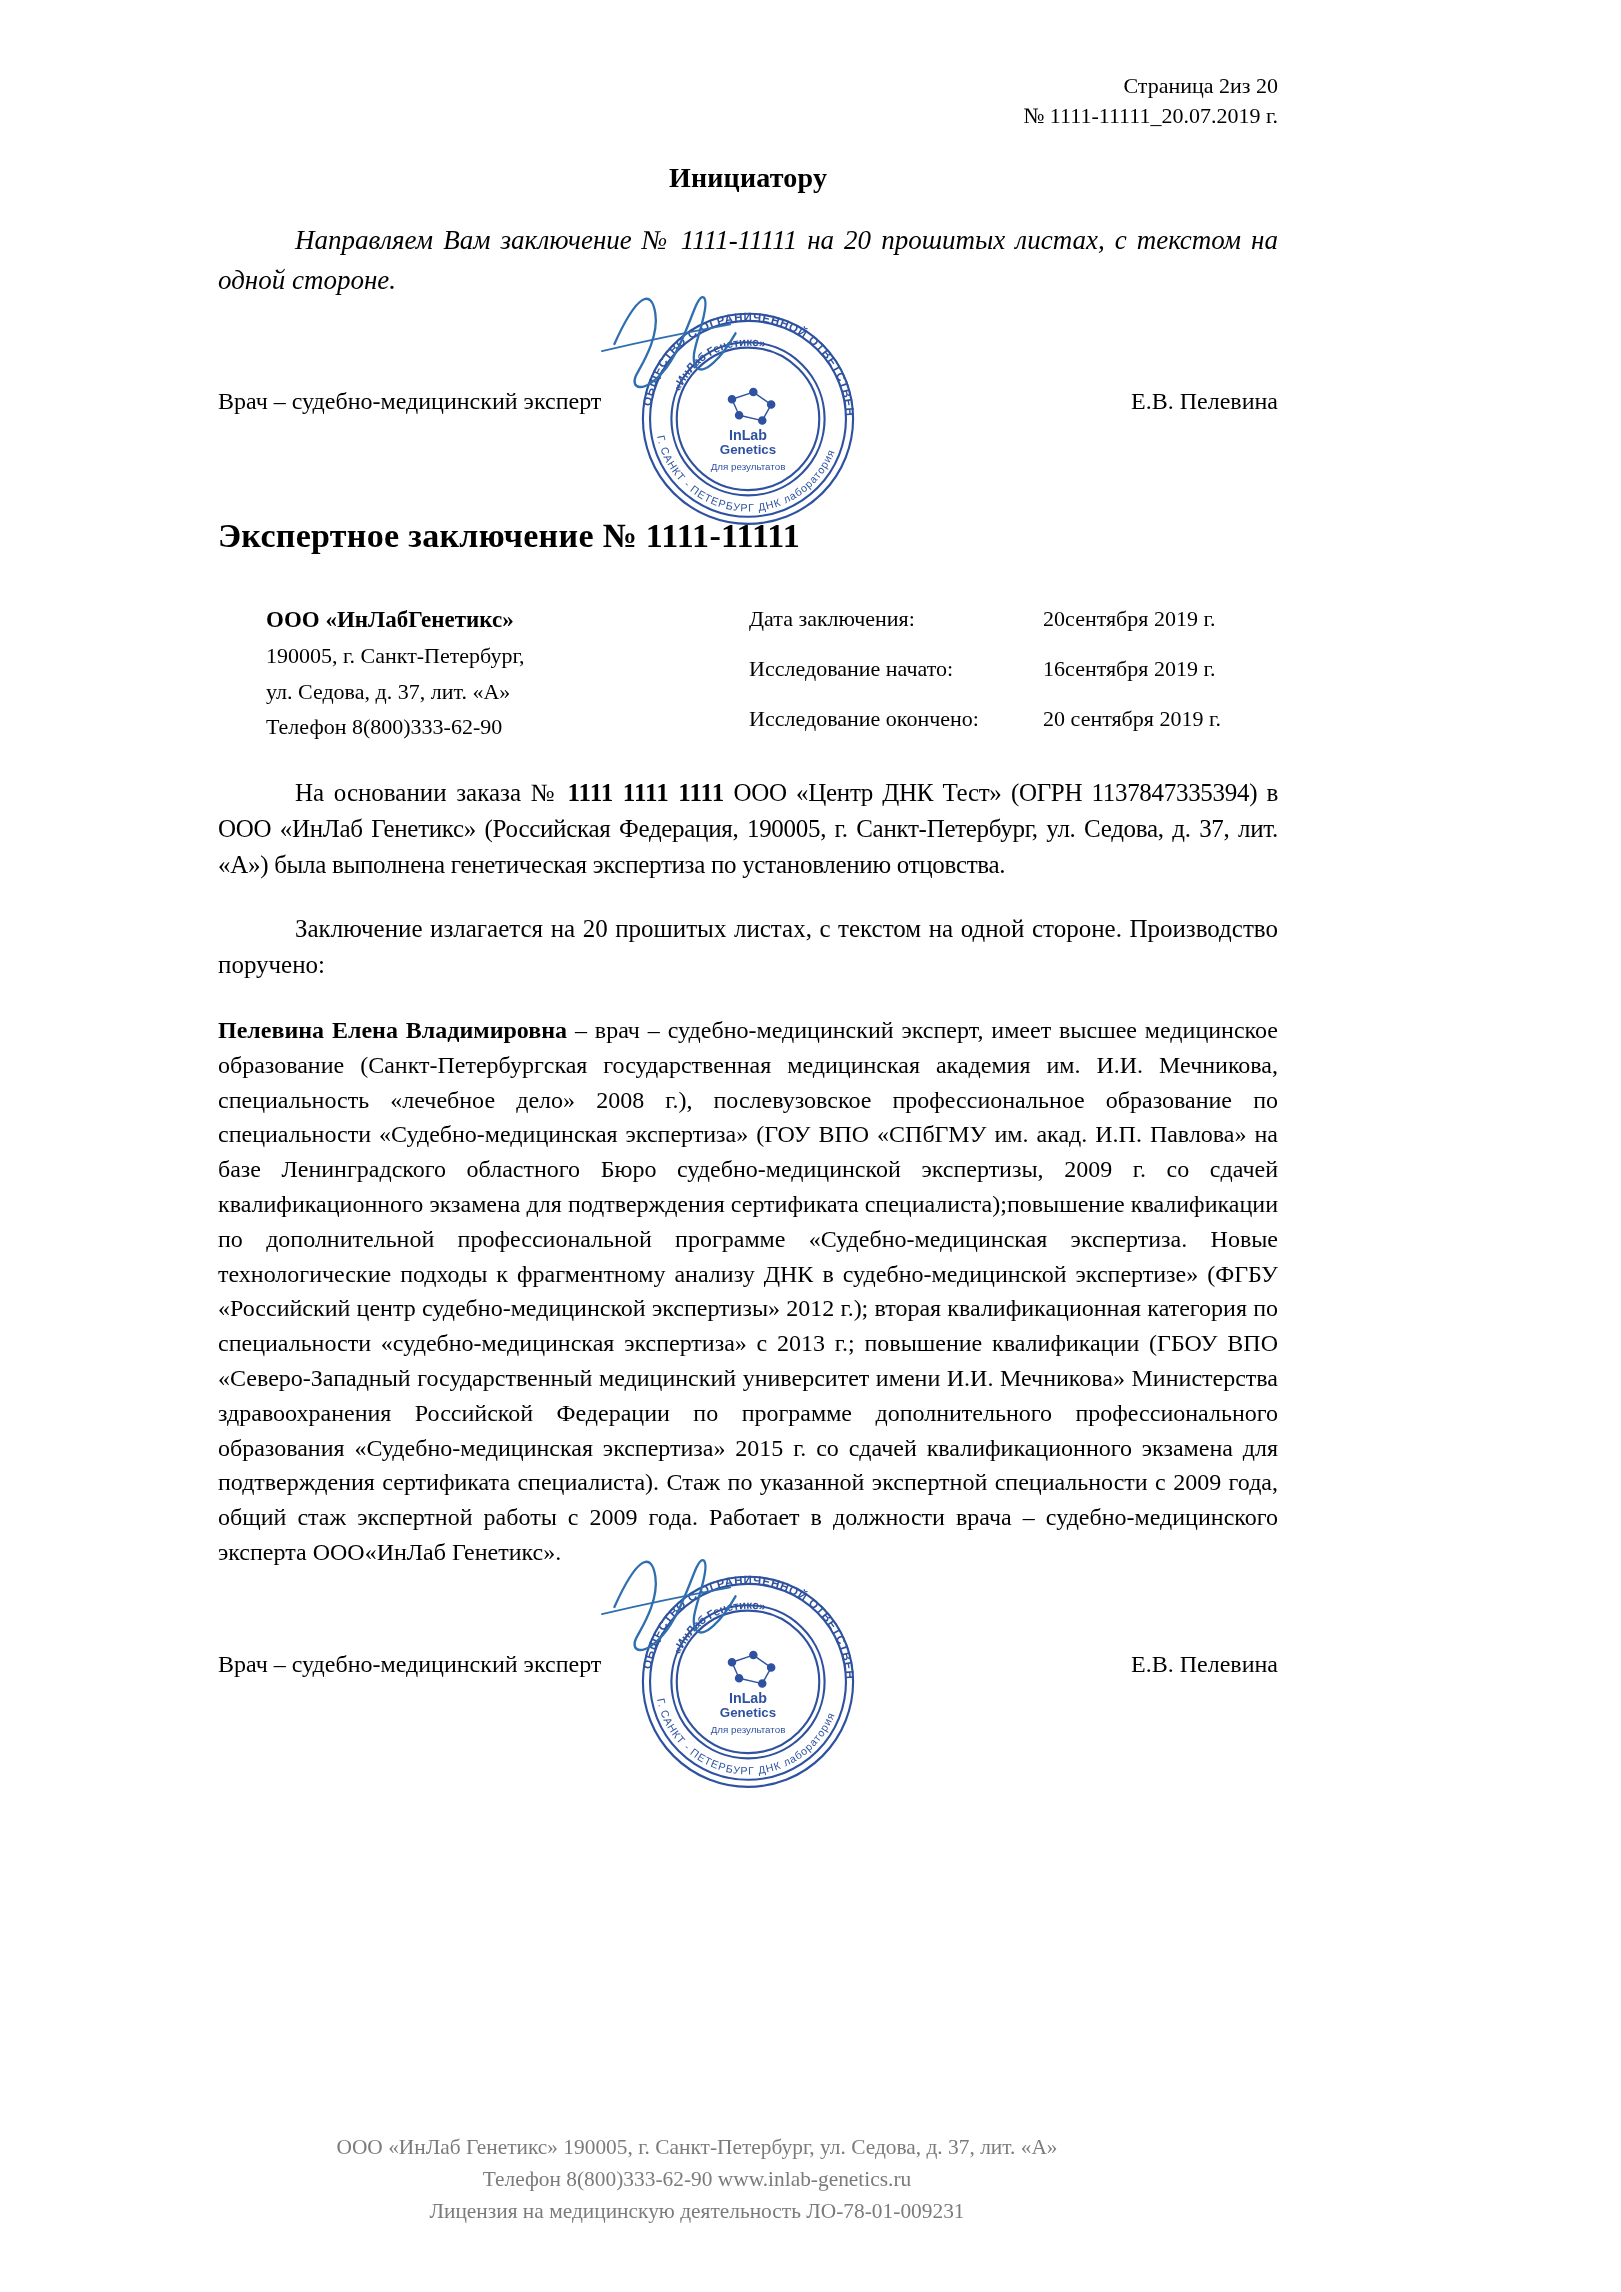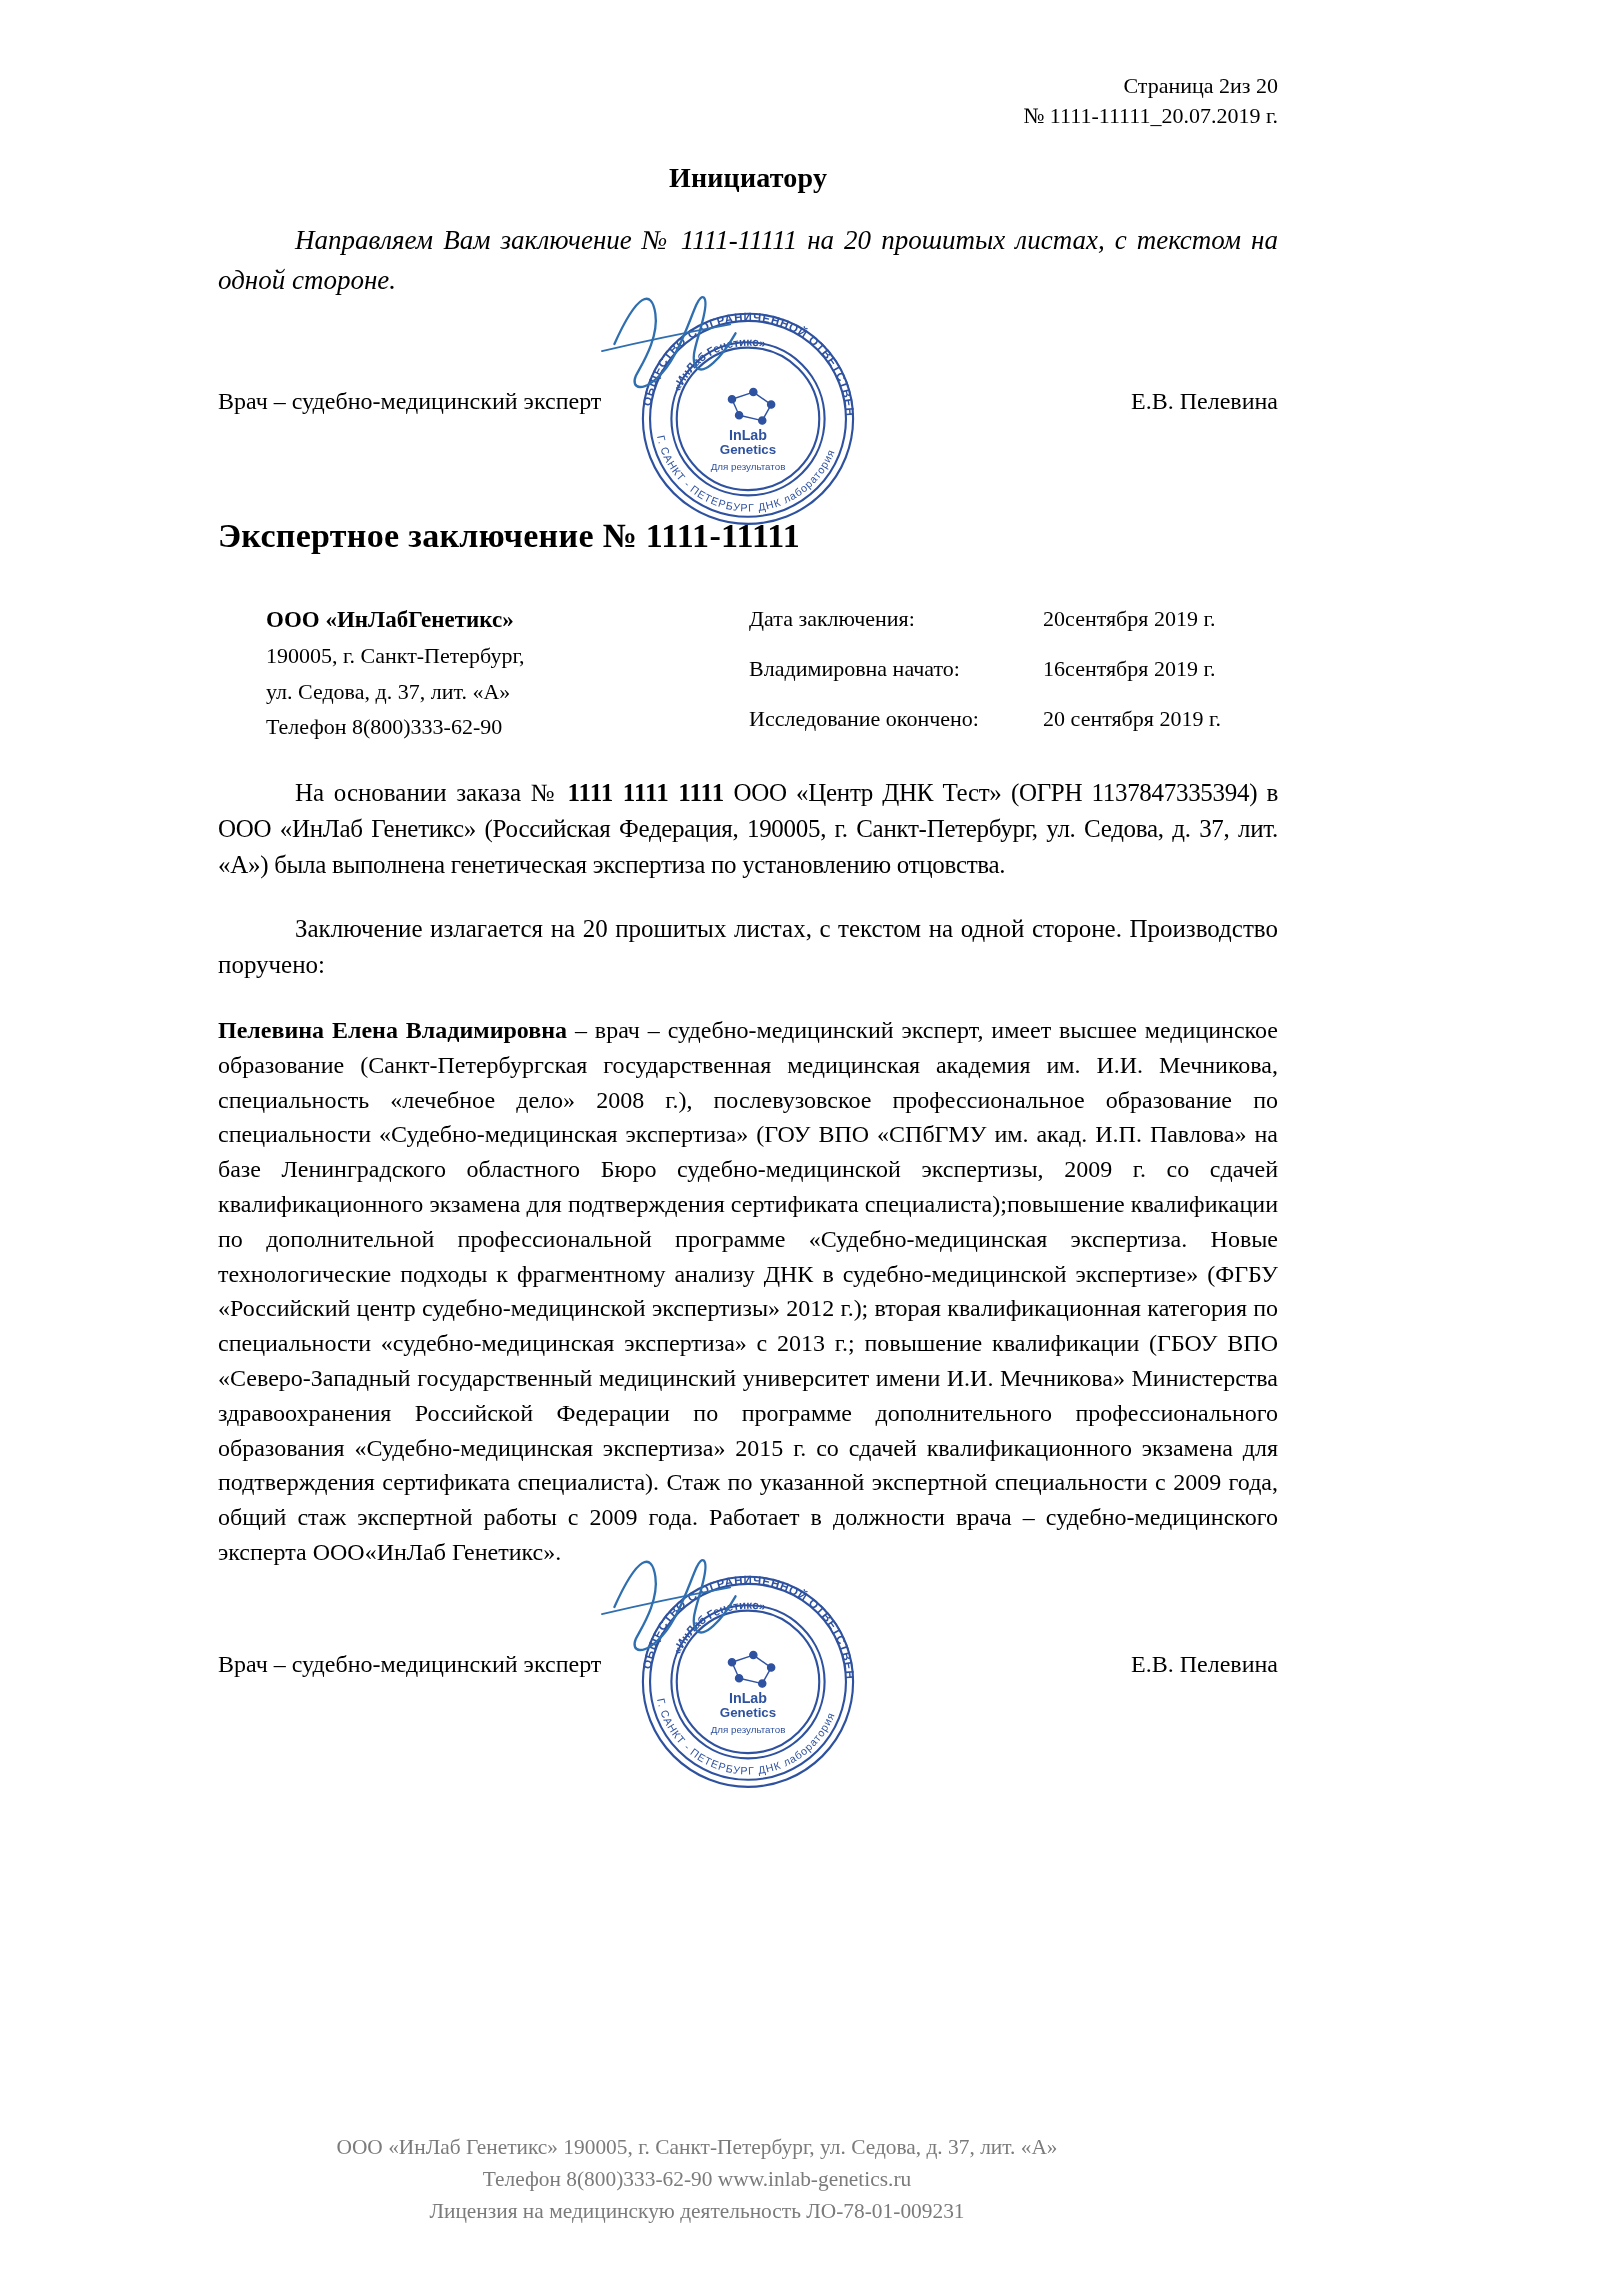--- a/index.html
+++ b/index.html
@@ -202,21 +202,21 @@
   <div class="info-block">
     <div class="info-left">
       <div class="org-name">ООО «ИнЛабГенетикс»</div>
       <div>190005, г. Санкт-Петербург,</div>
       <div>ул. Седова,  д. 37, лит. «А»</div>
       <div>Телефон 8(800)333-62-90</div>
     </div>
     <div class="info-right">
       <div class="lbl">Дата заключения:</div>
       <div class="val">20сентября 2019 г.</div>
-      <div class="lbl">Владимировна начато:</div>
+      <div class="lbl">Исследование начато:</div>
       <div class="val">16сентября 2019 г.</div>
       <div class="lbl">Исследование окончено:</div>
       <div class="val">20 сентября 2019 г.</div>
     </div>
   </div>
 
   <p class="body"><span>На основании заказа № </span><span class="b">1111 1111 1111</span><span class="condensed"> ООО «Центр ДНК Тест» (ОГРН 1137847335394) в ООО «ИнЛаб Генетикс» (Российская Федерация, 190005, г. Санкт-Петербург, ул. Седова, д. 37, лит. «А») была выполнена генетическая экспертиза по установлению отцовства.</span></p>
 
   <p class="body tight">Заключение излагается на 20 прошитых листах, с текстом на одной стороне. Производство поручено:</p>
 

